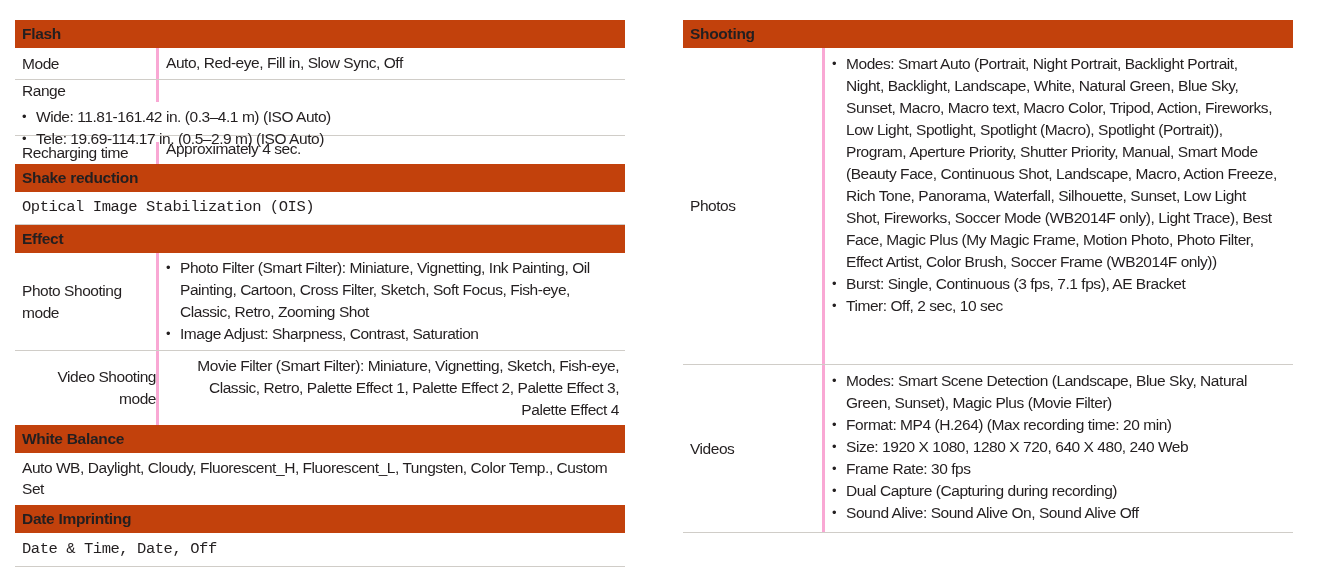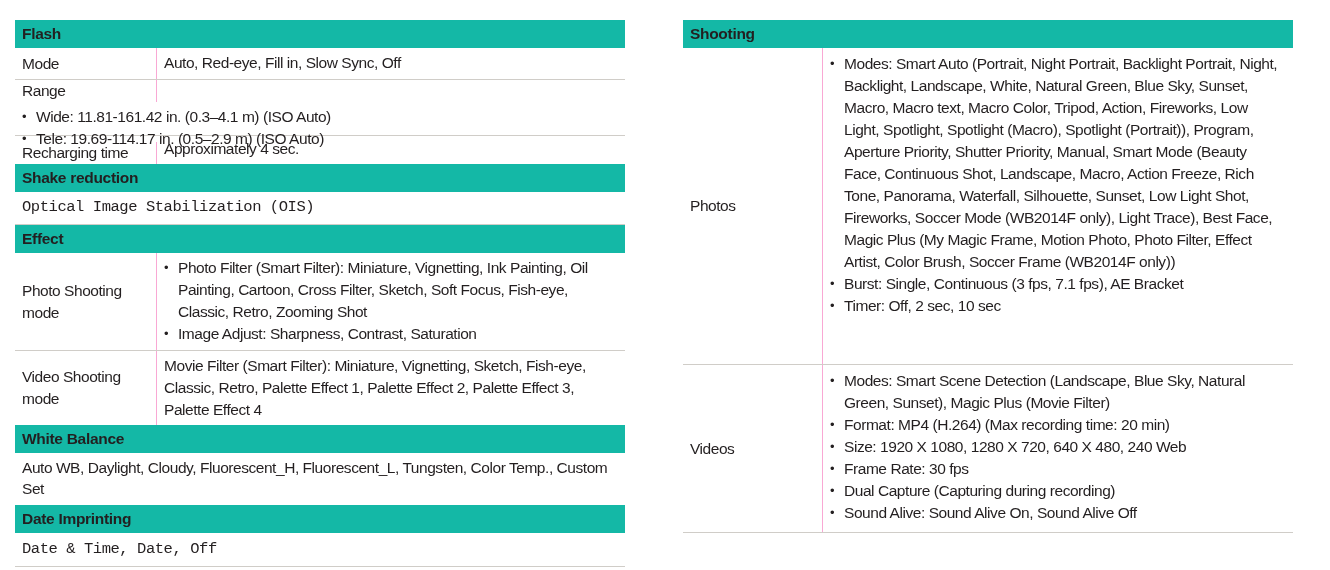--- a/index.html
+++ b/index.html
@@ -5,27 +5,27 @@
   html, body { margin: 0; padding: 0; background: #ffffff; }
   body {
     width: 1330px; height: 570px; position: relative; overflow: hidden;
     font-family: "Liberation Sans", sans-serif; color: #231f20;
     font-size: 15.5px; letter-spacing: -0.45px;
   }
   .table { position: absolute; top: 20px; }
   #left-table { left: 15px; width: 610px; }
   #right-table { left: 683px; width: 610px; }
   .section-header {
-    background: #14b8a6; height: 28px; line-height: 28px; padding-left: 7px;
+    background: #c2410c; height: 28px; line-height: 28px; padding-left: 7px;
     font-weight: bold; font-size: 15.5px; letter-spacing: -0.3px;
   }
   .row { display: flex; border-bottom: 1px solid #d0cdc8; }
   .cell-label {
     width: 134px; padding-left: 7px; display: flex; align-items: center;
-    border-right: 1px solid #f9a8d4; flex-shrink: 0; line-height: 22px;
+    border-right: 3px solid #f9a8d4; flex-shrink: 0; line-height: 22px;
   }
   #right-table .cell-label { width: 132px; }
   .cell-value { padding: 4px 6px 4px 7px; line-height: 22px; flex: 1; }
   .full { padding: 4px 7px; line-height: 21px; border-bottom: 1px solid #d0cdc8; font-family: Liberation Mono, monospace; }
   ul.bullets { list-style: none; margin: 0; padding: 0; }
   ul.bullets li { position: relative; padding-left: 14px; line-height: 22px; }
   ul.bullets li::before {
     content: "\2022"; position: absolute; left: 0; top: 0; font-size: 13px;
   }
 </style>
@@ -58,21 +58,21 @@
   <div class="section-header">Effect</div>
   <div class="row" style="height:97px;">
     <div class="cell-label">Photo Shooting mode</div>
     <div class="cell-value">
       <ul class="bullets">
         <li>Photo Filter (Smart Filter): Miniature, Vignetting, Ink Painting, Oil Painting, Cartoon, Cross Filter, Sketch, Soft Focus, Fish-eye, Classic, Retro, Zooming Shot</li>
         <li>Image Adjust: Sharpness, Contrast, Saturation</li>
       </ul>
     </div>
   </div>
-  <div class="row" style="height:74px; border-bottom:none;">
+  <div class="row" style="height:74px; border-bottom:none;text-align:right;">
     <div class="cell-label">Video Shooting mode</div>
     <div class="cell-value">Movie Filter (Smart Filter): Miniature, Vignetting, Sketch, Fish-eye, Classic, Retro, Palette Effect 1, Palette Effect 2, Palette Effect 3, Palette Effect 4</div>
   </div>
 
   <div class="section-header">White Balance</div>
   <div style="padding:4px 7px; line-height:21px; height:44px;">Auto WB, Daylight, Cloudy, Fluorescent_H, Fluorescent_L, Tungsten, Color Temp., Custom Set</div>
 
   <div class="section-header">Date Imprinting</div>
   <div class="full" style="height:23px; padding-top:6px;">Date &amp; Time, Date, Off</div>
 </div>

